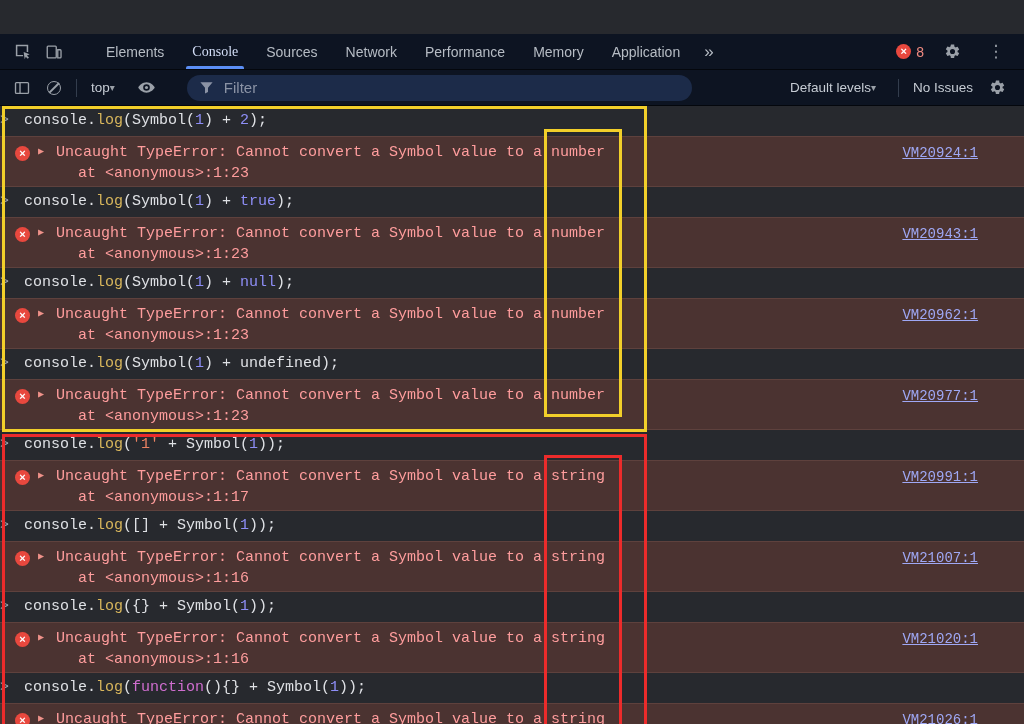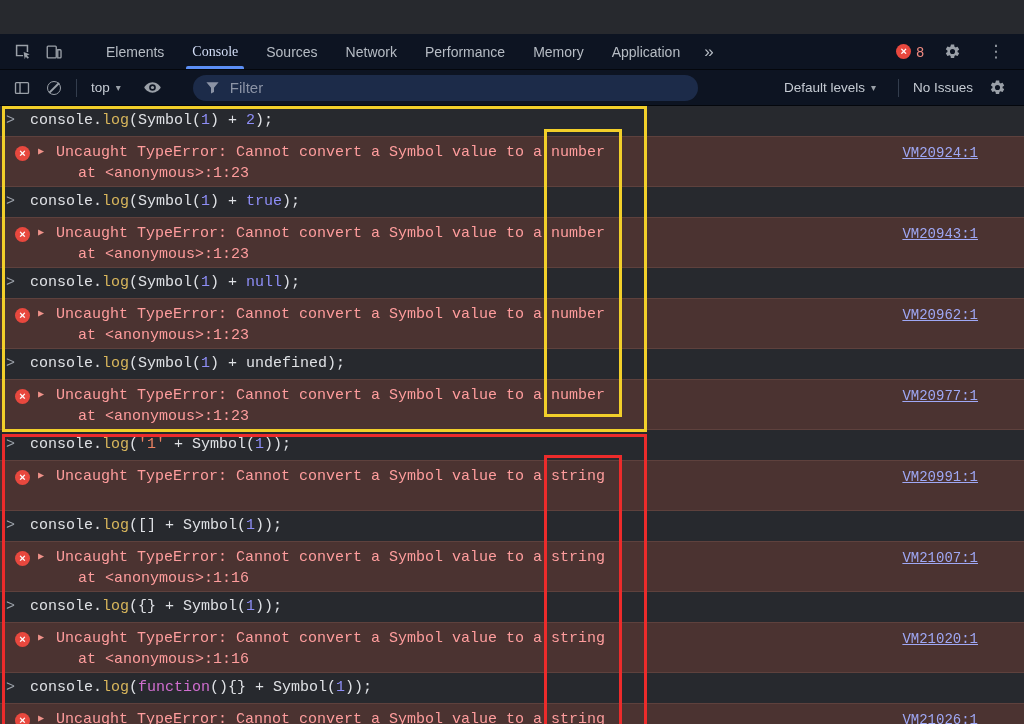--- a/index.html
+++ b/index.html
@@ -26,34 +26,34 @@
   .kebab{font-size:17px;}
 
   
   .toolbar{height:35px;background:var(--toolbar-bg,#0d1422);display:flex;align-items:center;
     border-bottom:1px solid #04070d;color:#aeb4bc;}
   .toolbar .icon-btn{height:35px;}
   .no-entry{width:12px;height:12px;border:1.6px solid currentColor;border-radius:50%;position:relative;display:inline-block;}
   .no-entry::after{content:"";position:absolute;left:-1.5px;top:5px;width:14px;height:1.6px;
     background:currentColor;transform:rotate(-45deg);}
   .vsep{width:1px;height:18px;background:#333d4d;margin:0 6px;}
-  .dropdown{display:flex;align-items:center;gap:6px;font-size:13.5px;color:#c6ccd4;padding:0 8px;cursor:pointer;white-space:nowrap;}
+  .dropdown{display:flex;align-items:center;font-size:13.5px;color:#c6ccd4;padding:0 8px;cursor:pointer;white-space:nowrap;}
   .caret{font-size:10px;color:#9aa0a8;}
   .filter{display:flex;align-items:center;gap:8px;background:var(--filter-bg,#1c2b49);border-radius:13px;
     height:26px;width:505px;margin-left:24px;padding:0 12px;box-sizing:border-box;}
   .filter .funnel{color:#8b93a5;display:flex;align-items:center;}
   .filter input{flex:1;background:transparent;border:none;outline:none;color:#dfe3ea;font-size:15px;
     font-family:"Liberation Sans",sans-serif;}
   .filter input::placeholder{color:#8b93a5;}
   .toolbar .right2{margin-left:auto;display:flex;align-items:center;gap:8px;padding-right:11px;}
   .issues{font-size:13.5px;color:#c6ccd4;cursor:pointer;white-space:nowrap;}
 
   
   .row{font-family:"Liberation Mono","DejaVu Sans Mono",monospace;font-size:15px;position:relative;}
-  .row.cmd{height:30px;line-height:30px;padding-left:6px;color:var(--token-plain,#dfe1e5);white-space:pre;}
+  .row.cmd{height:30px;line-height:30px;padding-left:0;color:var(--token-plain,#dfe1e5);white-space:pre;}
   .prompt{display:inline-block;width:24px;color:#9da3ab;}
   .tok-plain{color:var(--token-plain,#dfe1e5);}
   .tok-fn{color:var(--token-function,#d8b65c);}
   .tok-num{color:var(--token-number,#8e8ef7);}
   .tok-kw{color:var(--token-keyword,#8e8ef7);}
   .tok-str{color:var(--token-string,#ea8262);}
   .tok-fnkw{color:var(--token-function-keyword,#d06ed0);}
 
   .row.err{height:51px;box-sizing:border-box;background:var(--error-row-bg,#4b3331);
     border-top:1px solid var(--error-border,#5e413d);border-bottom:1px solid var(--error-border,#5e413d);
@@ -193,20 +193,21 @@
         <span class="err-tri">▶</span>
         <div class="msg"><span class="msg-text">Uncaught TypeError: Cannot convert a Symbol value to a </span><span class="word">number</span></div>
         <div class="loc">at &lt;anonymous&gt;:1:23</div>
         <a class="vm-link" href="#">VM20977:1</a>
       </div>
       <div class="row cmd"><span class="prompt">&gt;</span><span class="tok-plain">console.</span><span class="tok-fn">log</span><span class="tok-plain">(</span><span class="tok-str">'1'</span><span class="tok-plain"> + Symbol(</span><span class="tok-num">1</span><span class="tok-plain">));</span></div>
       <div class="row err">
         <span class="err-icon">×</span>
         <span class="err-tri">▶</span>
         <div class="msg"><span class="msg-text">Uncaught TypeError: Cannot convert a Symbol value to a </span><span class="word">string</span></div>
+        <div class="loc">at &lt;anonymous&gt;:1:17</div>
         <a class="vm-link" href="#">VM20991:1</a>
       </div>
       <div class="row cmd"><span class="prompt">&gt;</span><span class="tok-plain">console.</span><span class="tok-fn">log</span><span class="tok-plain">([] + Symbol(</span><span class="tok-num">1</span><span class="tok-plain">));</span></div>
       <div class="row err">
         <span class="err-icon">×</span>
         <span class="err-tri">▶</span>
         <div class="msg"><span class="msg-text">Uncaught TypeError: Cannot convert a Symbol value to a </span><span class="word">string</span></div>
         <div class="loc">at &lt;anonymous&gt;:1:16</div>
         <a class="vm-link" href="#">VM21007:1</a>
       </div>

